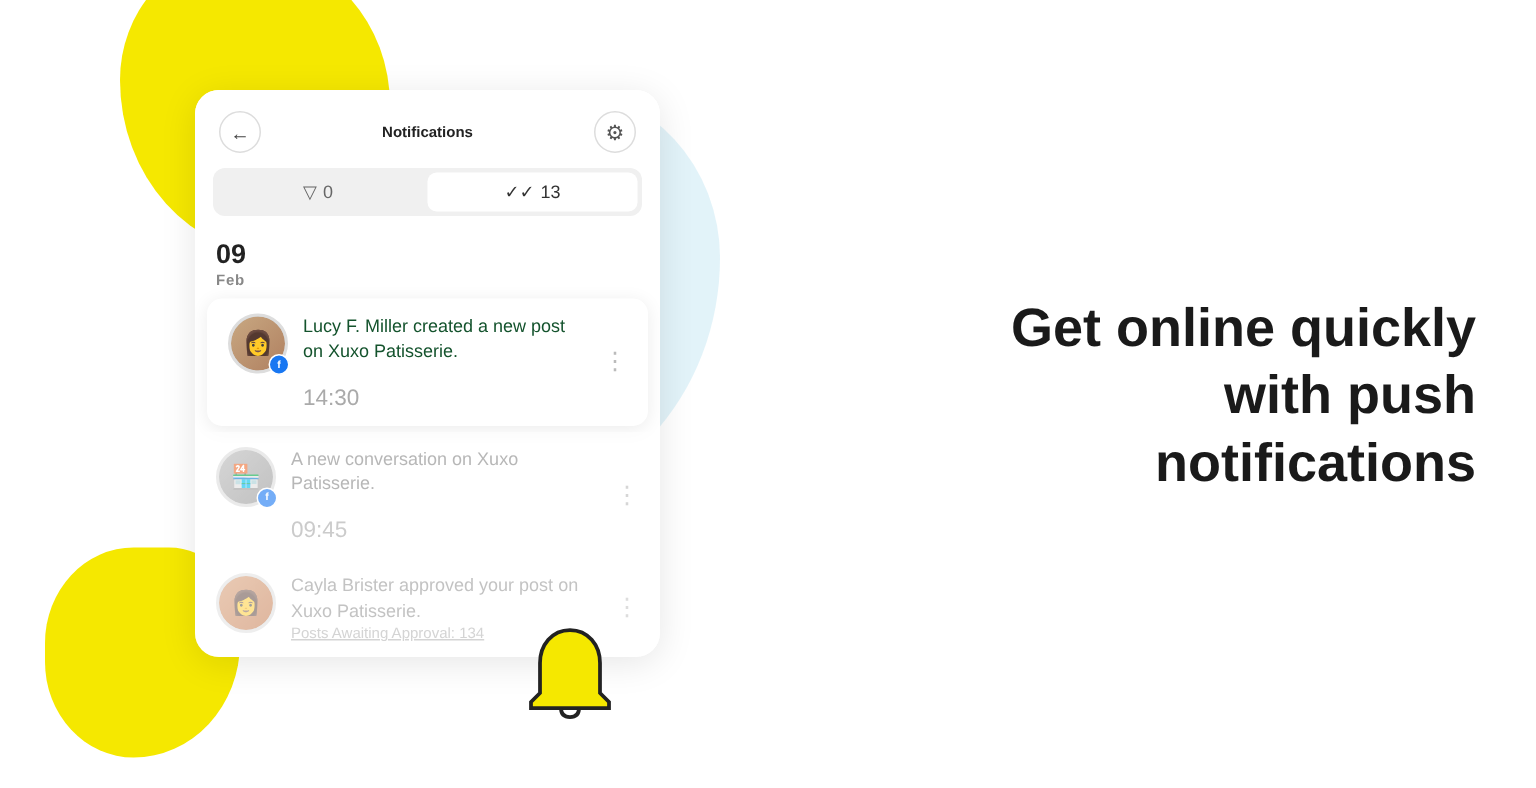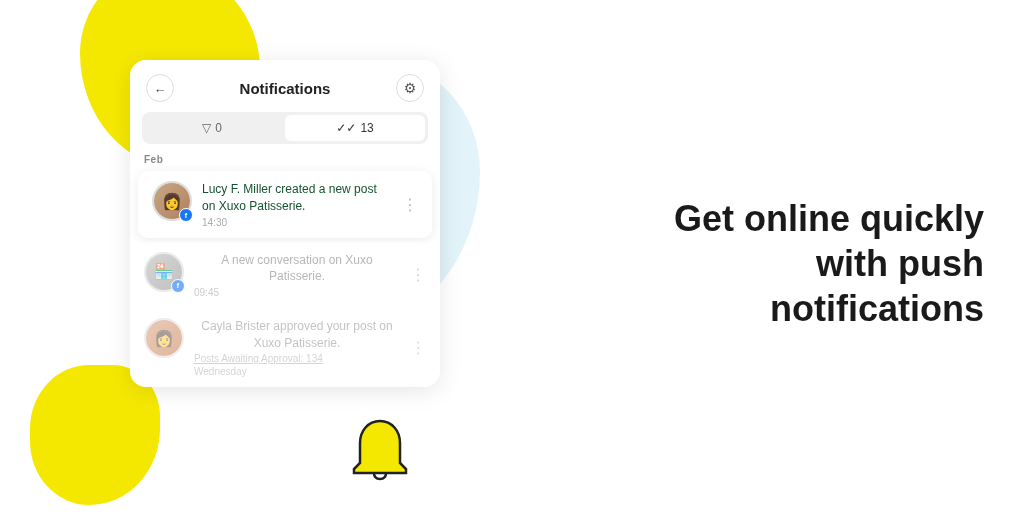--- a/index.html
+++ b/index.html
@@ -87,21 +87,21 @@
       display: flex;
       align-items: center;
       justify-content: center;
       cursor: pointer;
       background: #fff;
       font-size: 13px;
       color: #444;
     }
 
     .card-title {
-      font-size: 15px;
+      font-size: 10px;
       font-weight: 600;
       color: #222;
     }
 
     .gear-btn {
       width: 28px;
       height: 28px;
       border-radius: 50%;
       border: 1.5px solid #ddd;
       display: flex;
@@ -234,27 +234,26 @@
     .notif-text {
       font-size: 12px;
       color: #14532d;
       font-weight: 500;
       line-height: 1.4;
     }
 
     .notif-text.dimmed {
       color: #888;
       font-weight: 400;
-      text-align: center;
     }
 
     .notif-time {
-      font-size: 10px;
+      font-size: 15px;
       color: #aaa;
-      margin-top: 2px;
+      margin-top: 14px;
     }
 
     .notif-sub {
       font-size: 10px;
       color: #aaa;
       margin-top: 1px;
       text-decoration: underline;
     }
 
     .three-dots {
@@ -317,20 +316,21 @@
       <div class="tab-item">
         <span>▽</span>
         <span>0</span>
       </div>
       <div class="tab-item active">
         <span>✓✓</span>
         <span>13</span>
       </div>
     </div>
 
+    <div class="date-label">09</div>
     <div class="date-sub">Feb</div>
 
     <div class="notif-item highlighted">
       <div class="avatar-wrap">
         <div class="avatar">
           <div class="avatar-img">👩</div>
         </div>
         <div class="avatar-badge">f</div>
       </div>
       <div class="notif-content">
@@ -356,21 +356,20 @@
 
     <div class="notif-item" style="opacity:0.5;">
       <div class="avatar-wrap">
         <div class="avatar">
           <div class="avatar-img cayla">👩</div>
         </div>
       </div>
       <div class="notif-content">
         <div class="notif-text dimmed">Cayla Brister approved your post on Xuxo Patisserie.</div>
         <div class="notif-sub">Posts Awaiting Approval: 134</div>
-        <div class="notif-time">Wednesday</div>
       </div>
       <div class="three-dots">⋮</div>
     </div>
 
   </div>
 
   <div class="bell-icon-wrap">
     <svg class="bell-svg" viewBox="0 0 80 80" fill="none" xmlns="http://www.w3.org/2000/svg">
       <path d="M40 10 C28 10 20 20 20 32 L20 52 L14 58 L14 62 L66 62 L66 58 L60 52 L60 32 C60 20 52 10 40 10 Z" stroke="#222" stroke-width="2.5" fill="#f5e800"></path>
       <path d="M34 62 Q34 68 40 68 Q46 68 46 62" stroke="#222" stroke-width="2.5" fill="none"></path>

